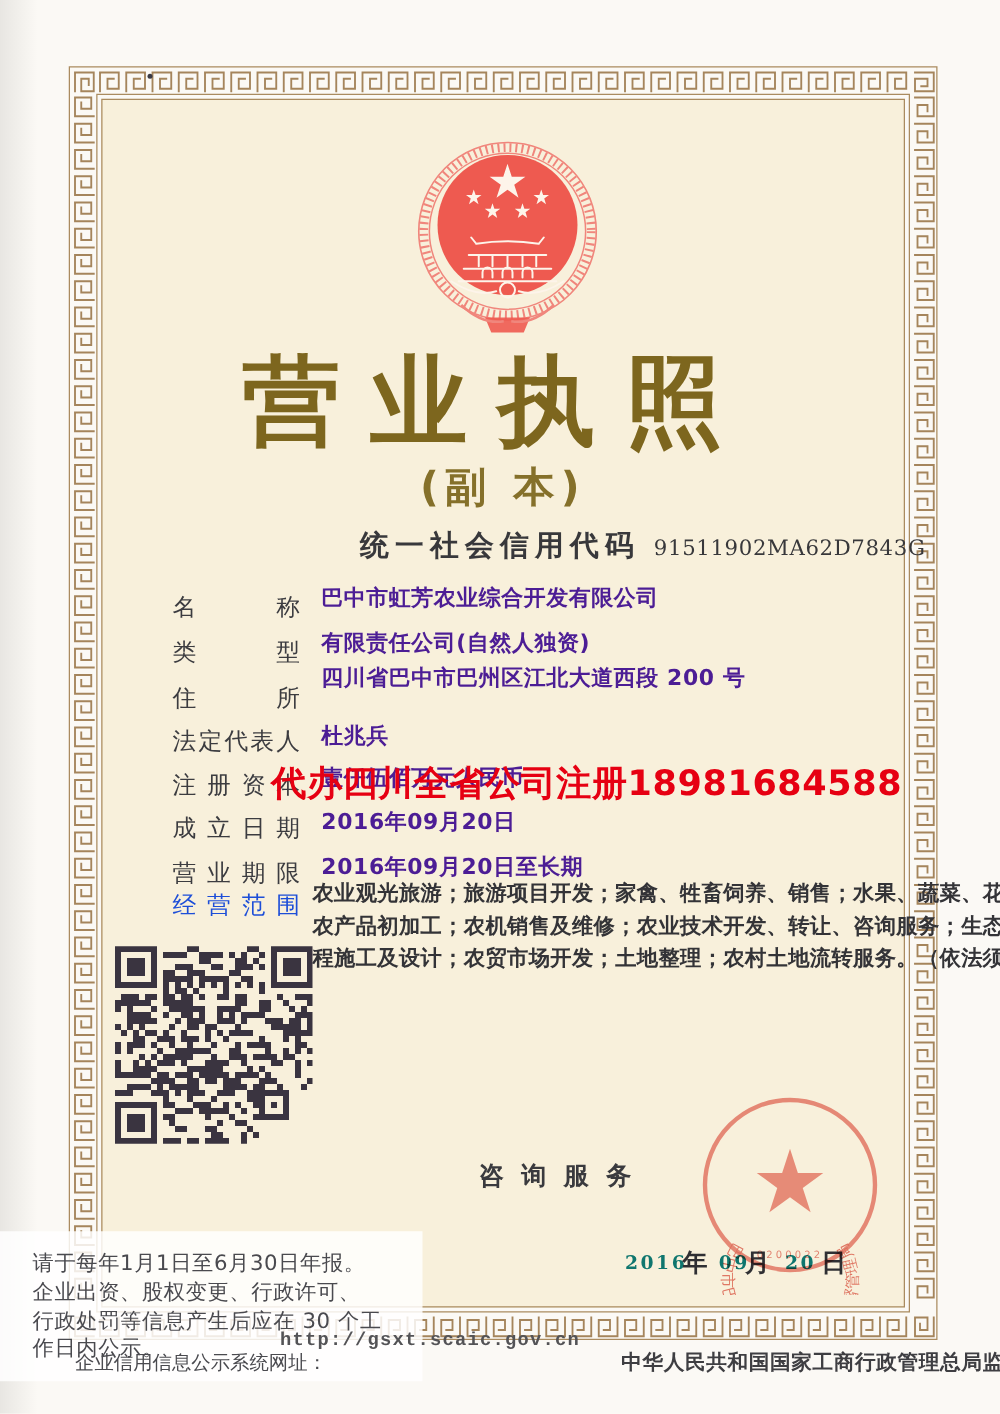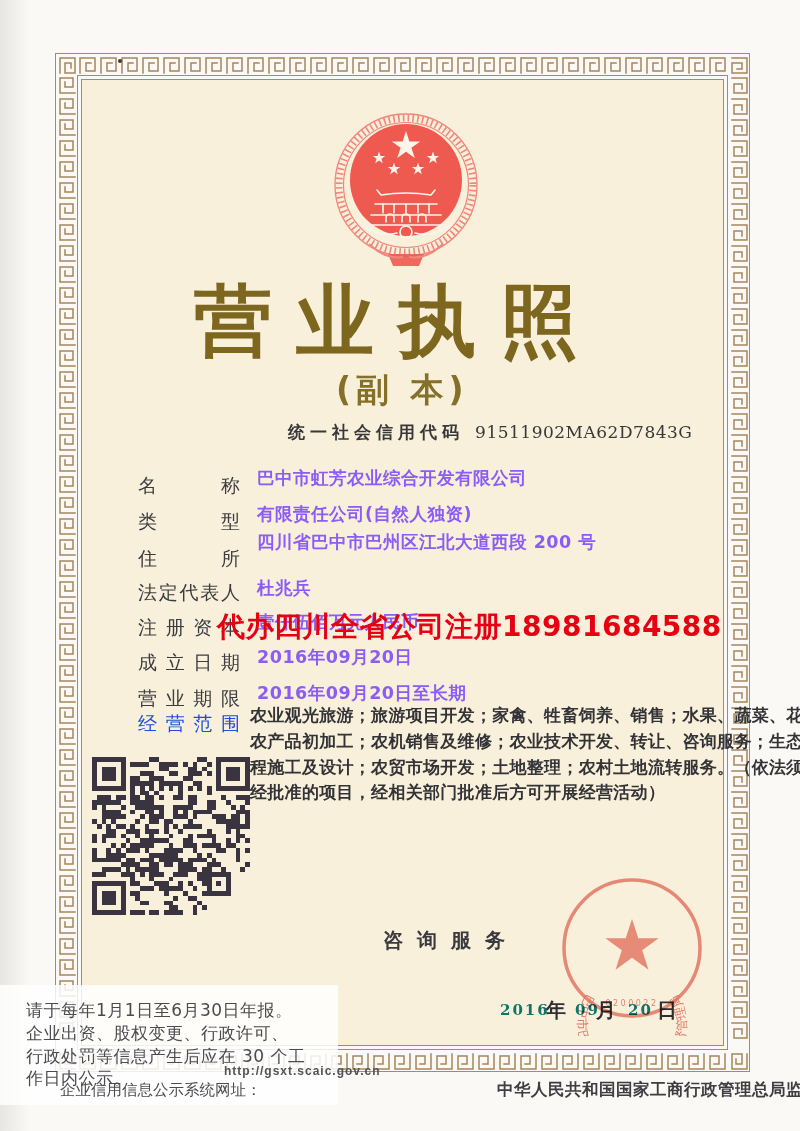--- a/index.html
+++ b/index.html
@@ -28,30 +28,30 @@
   
   #emblem { left:331px; top:108px; z-index:2; }
 
   
   .doc-title { left:194px; top:270px; font-size:78px; font-weight:700;
     letter-spacing:24px; color:#7d661e; white-space:nowrap; z-index:2; }
   .doc-subtitle { left:336px; top:368px; font-size:33px; font-weight:600;
     letter-spacing:5px; color:#85702a; white-space:nowrap; z-index:2; }
 
   .credit-line { left:288px; top:421px; z-index:2; white-space:nowrap; }
-  .credit-label { font-size:17px; font-weight:700; letter-spacing:5px; color:#38383b;text-align:center; }
+  .credit-label { font-size:23px; font-weight:700; letter-spacing:5px; color:#38383b;text-align:center; }
   .credit-code { font-family:"DejaVu Serif", serif; font-size:17px; font-weight:500;
     letter-spacing:0.5px; color:#38383b; margin-left:6px; }
 
   
   .field-row { left:138px; z-index:2; white-space:nowrap; }
   .f-label { display:inline-block; width:102px; text-align:justify; text-align-last:justify;
     font-size:19px; font-weight:500; color:#3c3c40; vertical-align:top; position:relative; top:7px; }
   .f-value { display:inline-block; margin-left:12px; font-size:17.5px; font-weight:600;
-    color:#8b5cf6; letter-spacing:0.5px; }
+    color:#4c1d95; letter-spacing:0.5px; }
   .scope-label { left:138px; top:711px; width:102px; text-align:justify; text-align-last:justify;
     font-size:19px; font-weight:500; color:#1d4ed8; z-index:2; }
   .scope-lines { left:250px; top:703px; width:470px; font-size:17px; font-weight:600;
     color:#333337; line-height:25.8px; letter-spacing:0.3px; z-index:2; white-space:nowrap; }
 
   
   .watermark { left:217px; top:608px; font-size:28px; font-weight:600;
     letter-spacing:0.5px; white-space:nowrap; z-index:6; }
 
   
@@ -68,22 +68,22 @@
   
   #seal { left:557px; top:866px; z-index:7; mix-blend-mode:multiply; }
 
   
   .overlay { left:0; top:985px; width:338px; height:120px;
     background:rgba(255,255,255,0.84); z-index:5; }
   .notice { left:26px; font-size:17px; font-weight:500; color:#4a4a4f;
     letter-spacing:0.5px; z-index:6; white-space:nowrap; }
   .site-label { left:60px; top:1080px; font-size:15.5px; font-weight:500;
     color:#4a4a4f; z-index:6; white-space:nowrap; }
-  .site-url { left:224px; top:1064px; font-family:Liberation Sans, sans-serif;
-    font-size:12px; font-weight:700; letter-spacing:1px; color:#535356; z-index:6; white-space:nowrap; }
+  .site-url { left:224px; top:1064px; font-family:Liberation Mono, monospace;
+    font-size:15px; font-weight:700; letter-spacing:1px; color:#535356; z-index:6; white-space:nowrap; }
   .issuer { left:497px; top:1079px; font-size:16.5px; font-weight:600;
     letter-spacing:0.5px; color:#3e3e42; z-index:2; white-space:nowrap; }
 </style>
 </head>
 <body>
 
 <div class="abs scan-shade"></div>
 <div class="abs speck"></div>
 
 <div class="abs frame">
@@ -309,21 +309,20 @@
 <div class="abs field-row" style="top:681px">
   <span class="f-label" style="top:5px">营业期限</span>
   <span class="f-value">2016年09月20日至长期</span>
 </div>
 
 <div class="abs scope-label">经营范围</div>
 <div class="abs scope-lines">
   <div>农业观光旅游；旅游项目开发；家禽、牲畜饲养、销售；水果、蔬菜、花</div>
   <div>农产品初加工；农机销售及维修；农业技术开发、转让、咨询服务；生态</div>
   <div>程施工及设计；农贸市场开发；土地整理；农村土地流转服务。（依法须</div>
-  <div>经批准的项目，经相关部门批准后方可开展经营活动）</div>
 </div>
 
 <div class="abs watermark" style="color: rgb(230, 0, 18);">代办四川全省公司注册18981684588</div>
 
 <svg id="qr" class="abs" width="158" height="158" viewBox="0 0 33 33" shape-rendering="crispEdges">
     <rect x="0" y="0" width="7" height="1" fill="#3a3440"></rect>
     <rect x="0" y="6" width="7" height="1" fill="#3a3440"></rect>
     <rect x="0" y="1" width="1" height="5" fill="#3a3440"></rect>
     <rect x="6" y="1" width="1" height="5" fill="#3a3440"></rect>
     <rect x="2" y="2" width="3" height="3" fill="#3a3440"></rect>

